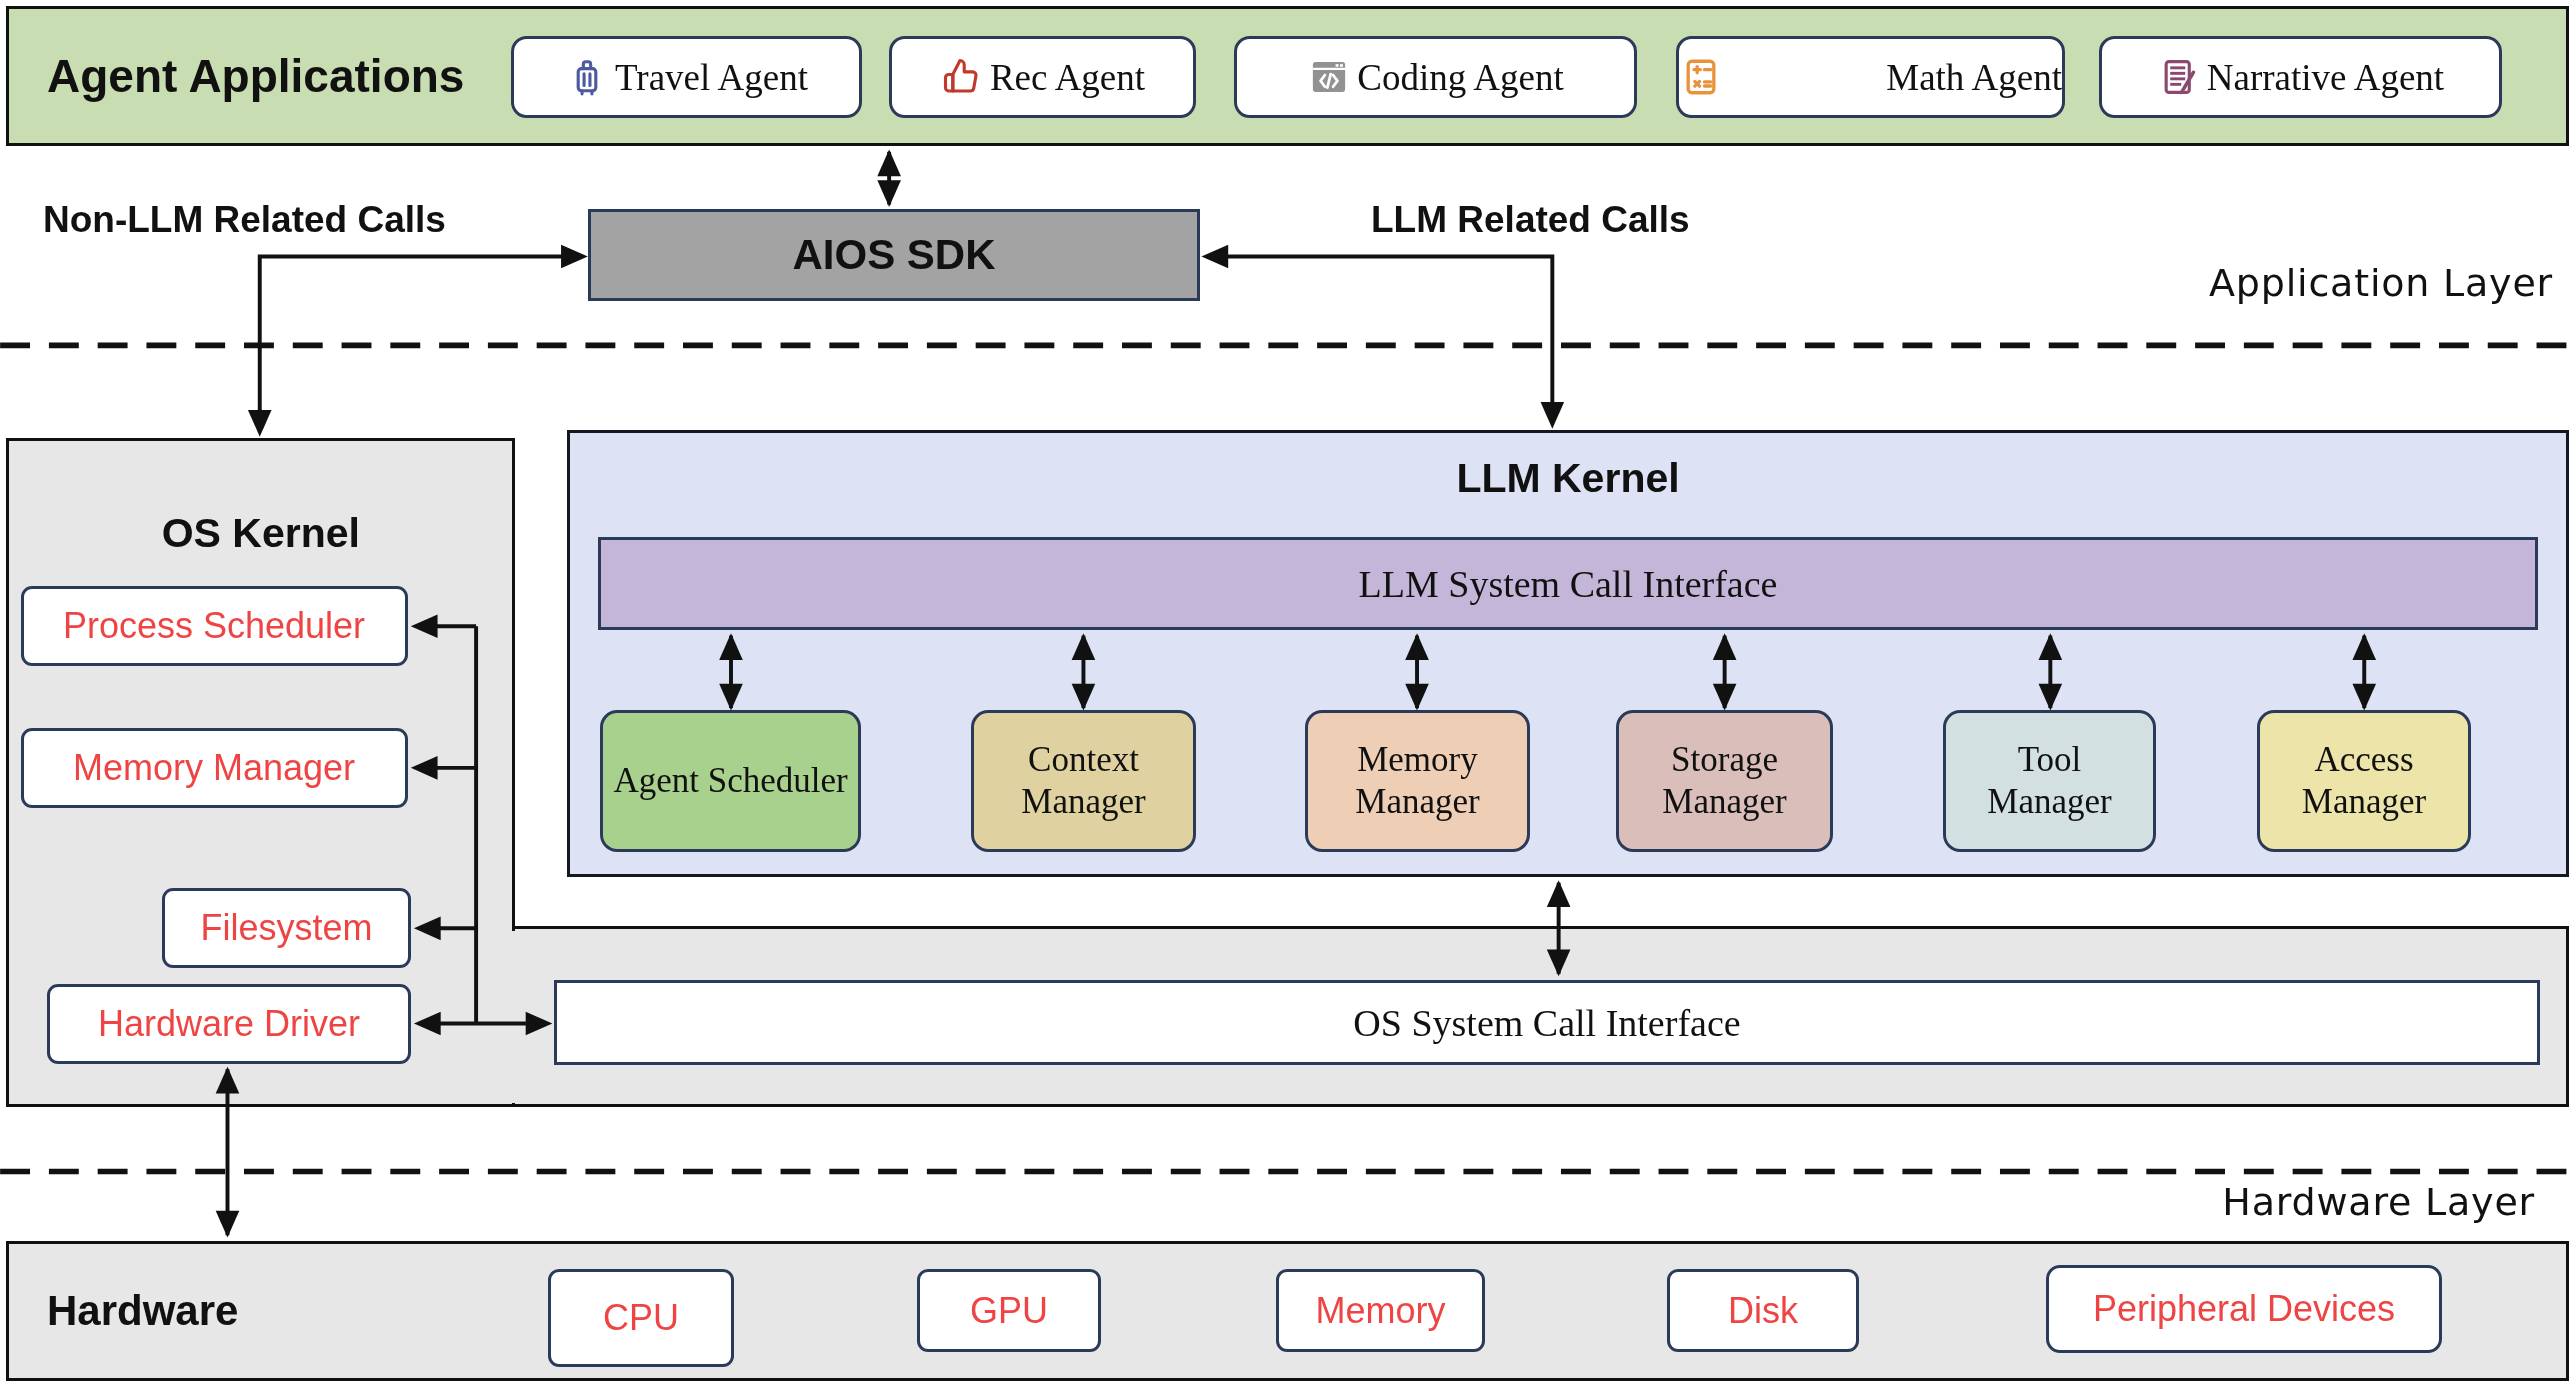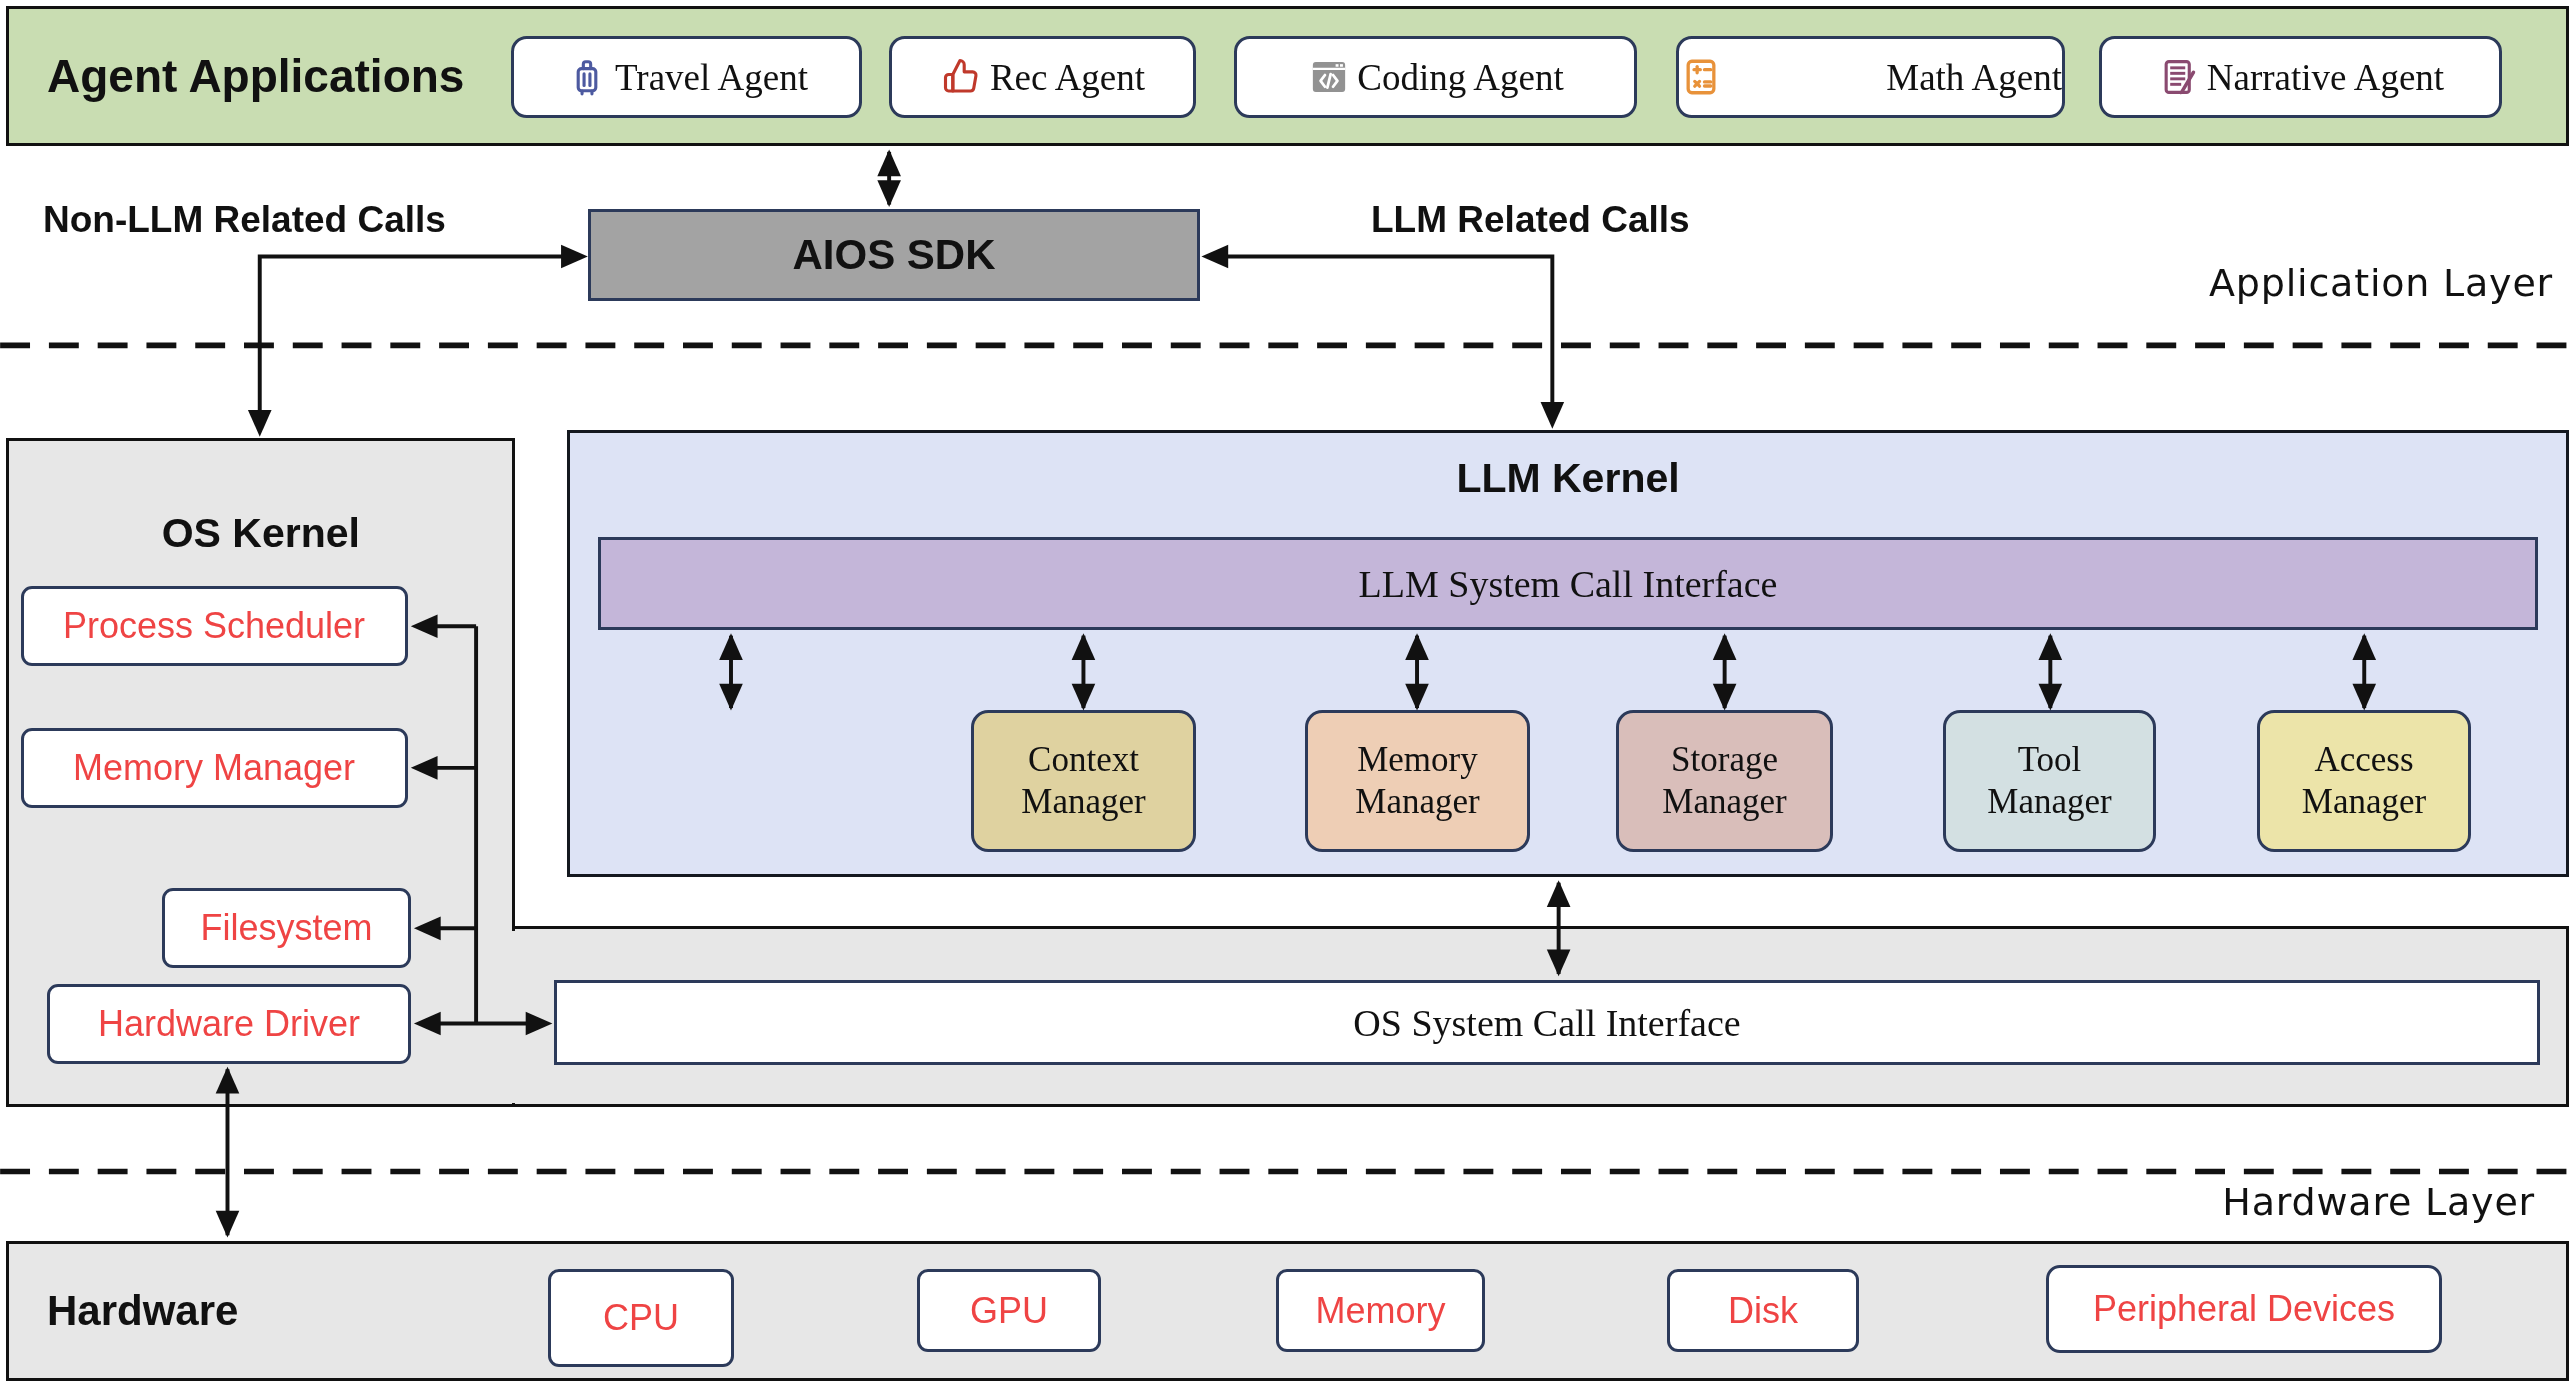--- a/index.html
+++ b/index.html
@@ -121,20 +121,21 @@
   <div class="soft r14" style="left:47px;top:984px;width:364px;height:80px;">Hardware Driver</div>
 
   <div class="bar" style="left:554px;top:980px;width:1986px;height:85px;background:#fff;border-width:3.9px;">OS System Call Interface</div>
 
   <div class="abs" style="left: 567px; top: 430px; width: 2002px; height: 447px; border: 3.9px solid rgb(20, 24, 31); box-sizing: border-box; background-color: rgb(221, 227, 245);"></div>
 
   <div class="sec-title" style="left:567px;top:455px;width:2002px;">LLM Kernel</div>
 
   <div class="bar" style="left: 598px; top: 537px; width: 1940px; height: 93px; background-color: rgb(196, 182, 217);">LLM System Call Interface</div>
 
+  <div class="mgr" style="left: 600px; top: 710px; width: 261px; height: 142px; background-color: rgb(169, 209, 142);">Agent Scheduler</div>
   <div class="mgr" style="left: 971px; top: 710px; width: 225px; height: 142px; background-color: rgb(223, 210, 160);">Context Manager</div>
   <div class="mgr" style="left: 1305px; top: 710px; width: 225px; height: 142px; background-color: rgb(238, 206, 181);">Memory Manager</div>
   <div class="mgr" style="left: 1616px; top: 710px; width: 217px; height: 142px; background-color: rgb(217, 190, 186);">Storage Manager</div>
   <div class="mgr" style="left: 1943px; top: 710px; width: 213px; height: 142px; background-color: rgb(211, 224, 226);">Tool Manager</div>
   <div class="mgr" style="left: 2257px; top: 710px; width: 214px; height: 142px; background-color: rgb(236, 228, 169);">Access Manager</div>
 
   <div class="layer-label" style="left:1888px;top:1180px;width:647px;">Hardware Layer</div>
 
   <div class="panel" style="left: 6.3px; top: 1241px; width: 2563px; height: 140px; background-color: rgb(231, 231, 231);"></div>
   <div class="abs big-title" style="left:47px;top:1241px;height:140px;display:flex;align-items:center;font-size:42px;">Hardware</div>

